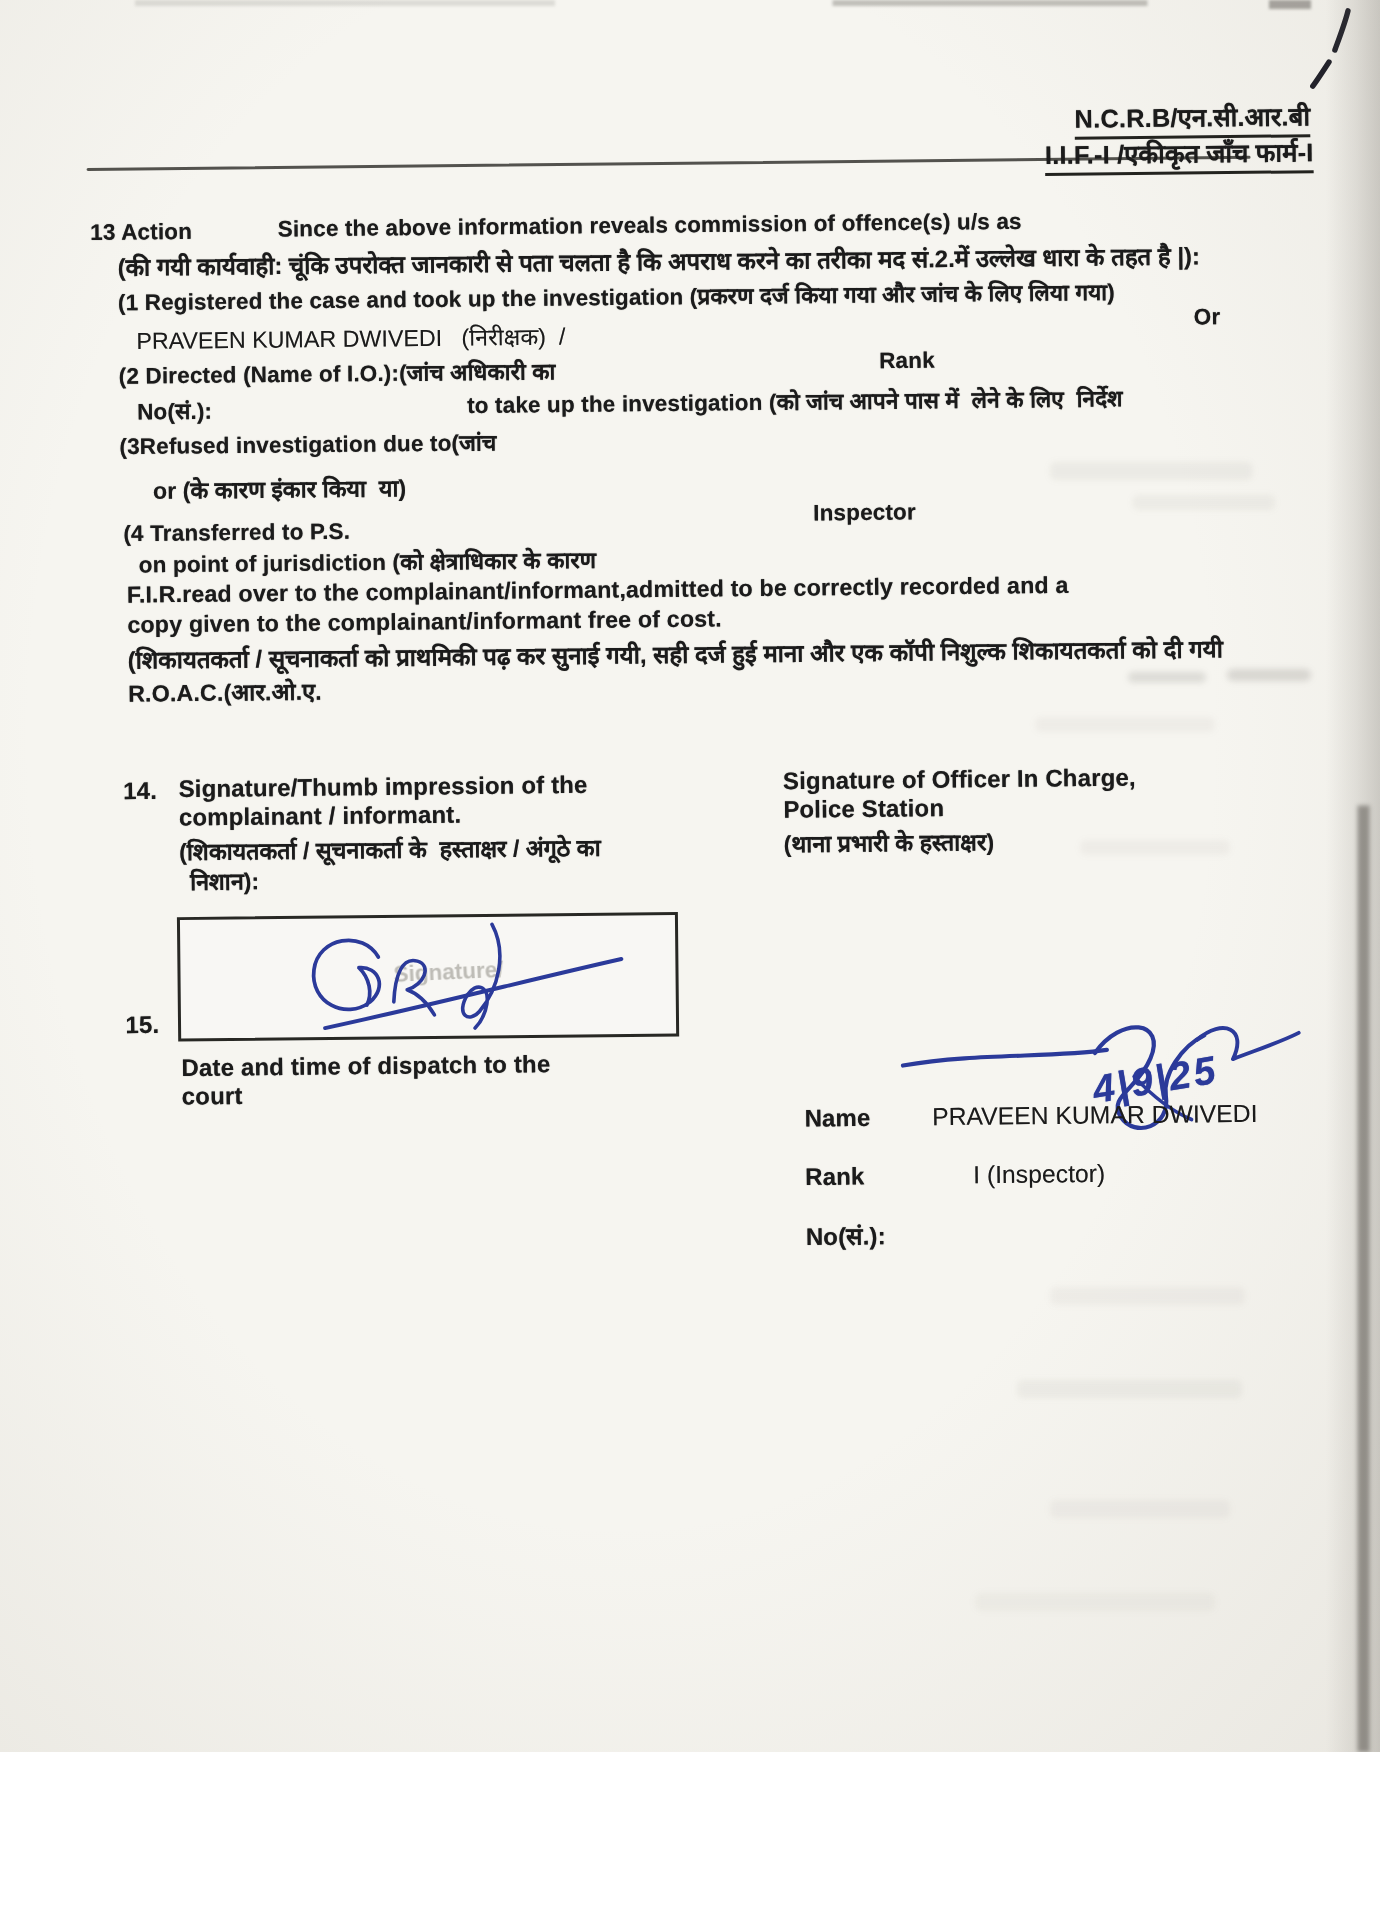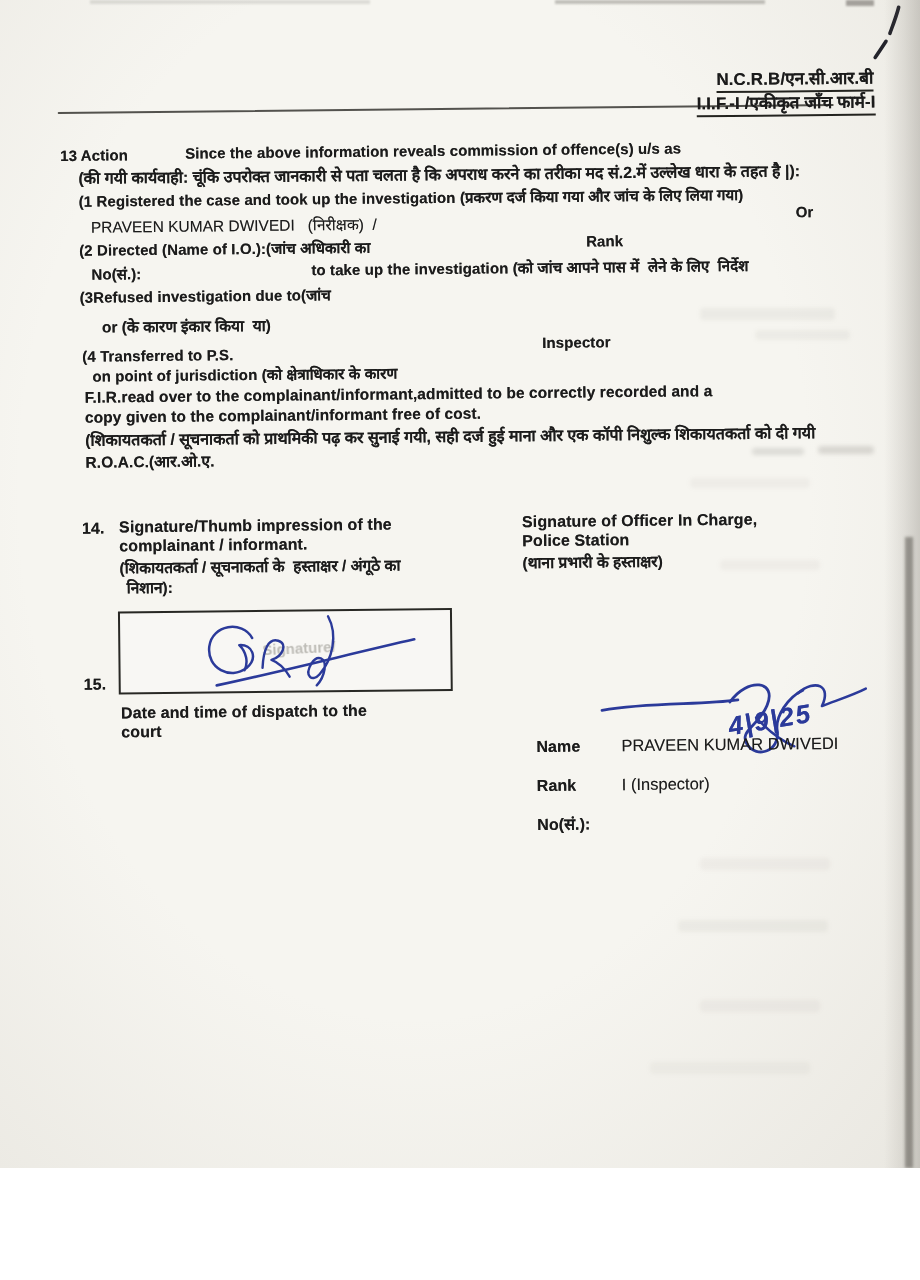--- a/index.html
+++ b/index.html
@@ -141,21 +141,21 @@
       <path class="ink" stroke-width="2.8" d="M 4 36 C 52 28, 104 32, 140 27"></path>
       <path class="ink" stroke-width="2.8" d="M 132 29 C 150 4, 180 8, 169 33 C 160 54, 140 58, 149 72 C 158 86, 182 79, 179 58 C 177 44, 190 25, 205 18"></path>
       <path class="ink" stroke-width="2.6" d="M 200 21 C 218 6, 234 14, 224 34 C 240 28, 256 23, 268 17"></path>
       <path class="ink" stroke-width="2.4" d="M 158 45 C 170 58, 182 68, 196 74"></path>
     </svg>
     <div class="hand-date">4|9|25</div>
 
     <div class="abs en f16" style="left:530px;top:743px;">Name</div>
     <div class="abs reg f165" style="left:615px;top:742px;">PRAVEEN KUMAR DWIVEDI</div>
     <div class="abs en f16" style="left:530px;top:782px;">Rank</div>
-    <div class="abs reg f165" style="left:615px;top:781px;">I (Inspector)</div>
+    <div class="abs reg f165" style="left:642px;top:781px;">I (Inspector)</div>
     <div class="abs en f16" style="left:530px;top:818px;">No(सं.):</div>
 
     <div class="pageno">4</div>
   </div>
 
   <div class="edge-shade"></div>
   <div class="edge-strip"></div>
 </div>
 
 </body></html>

